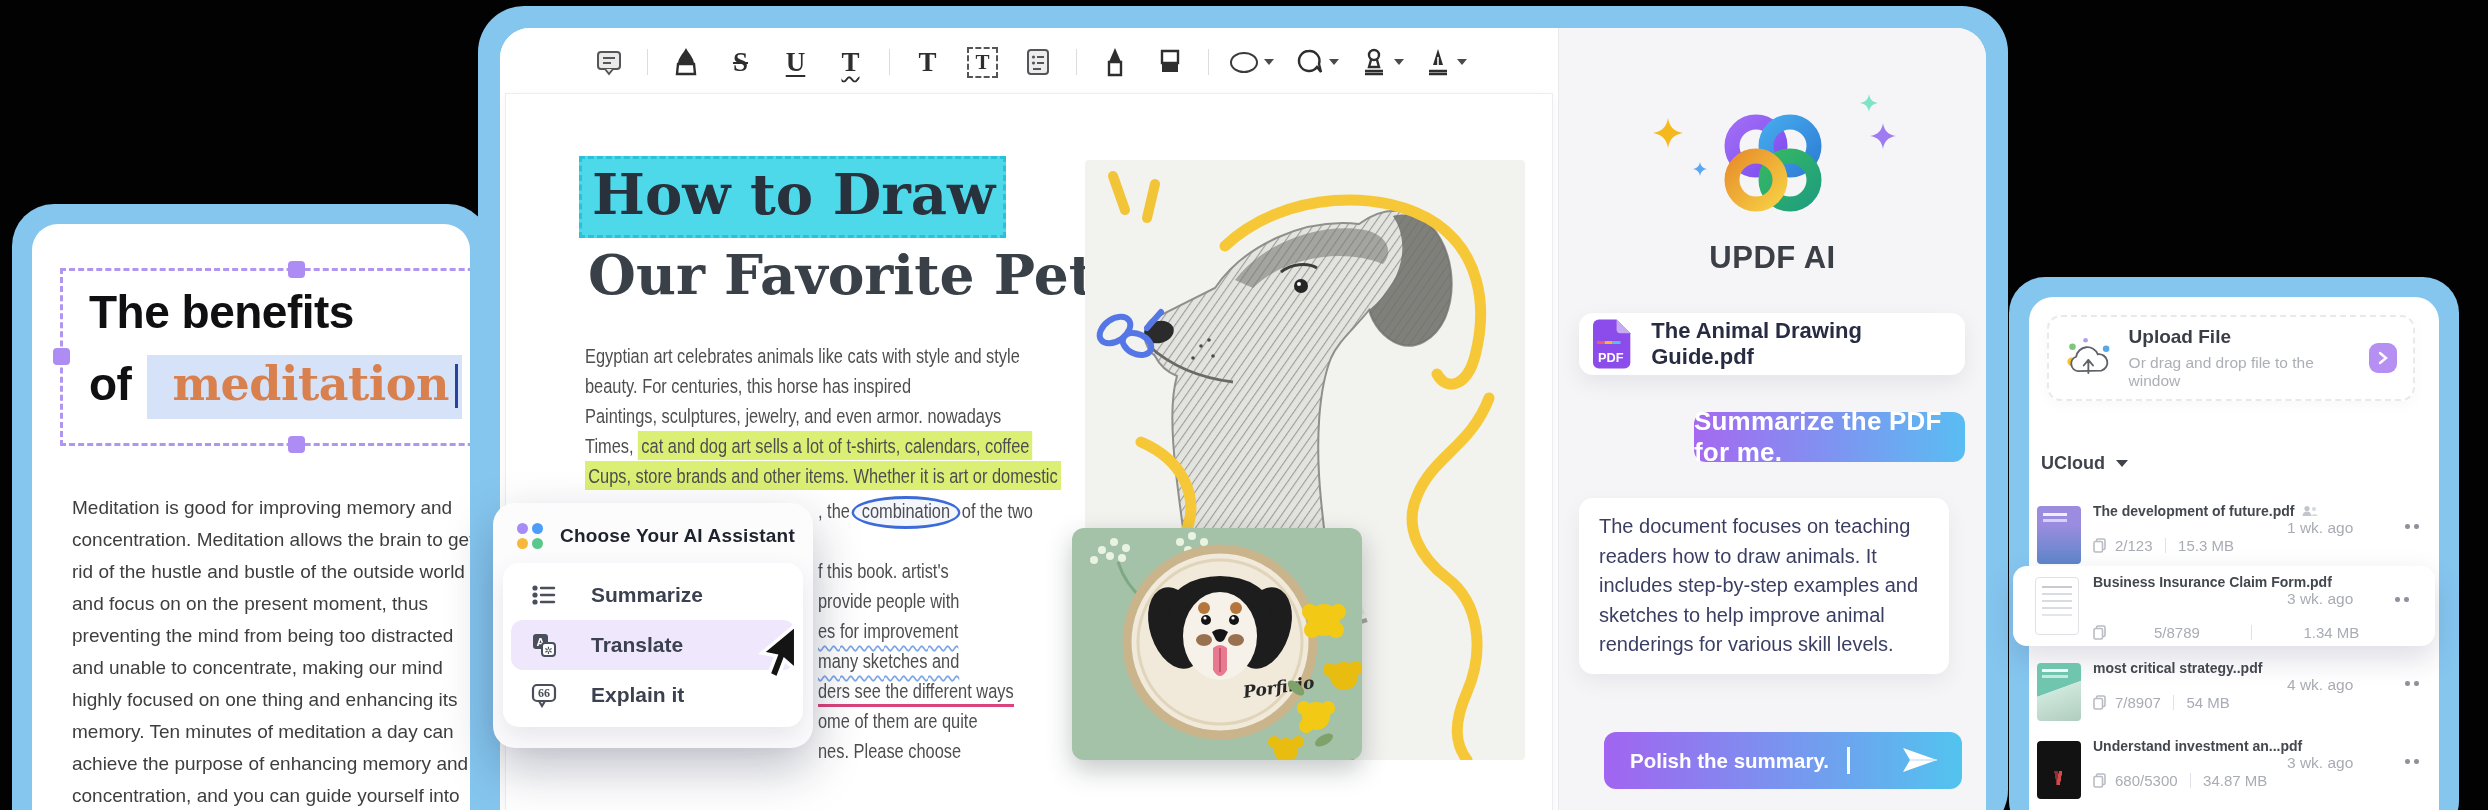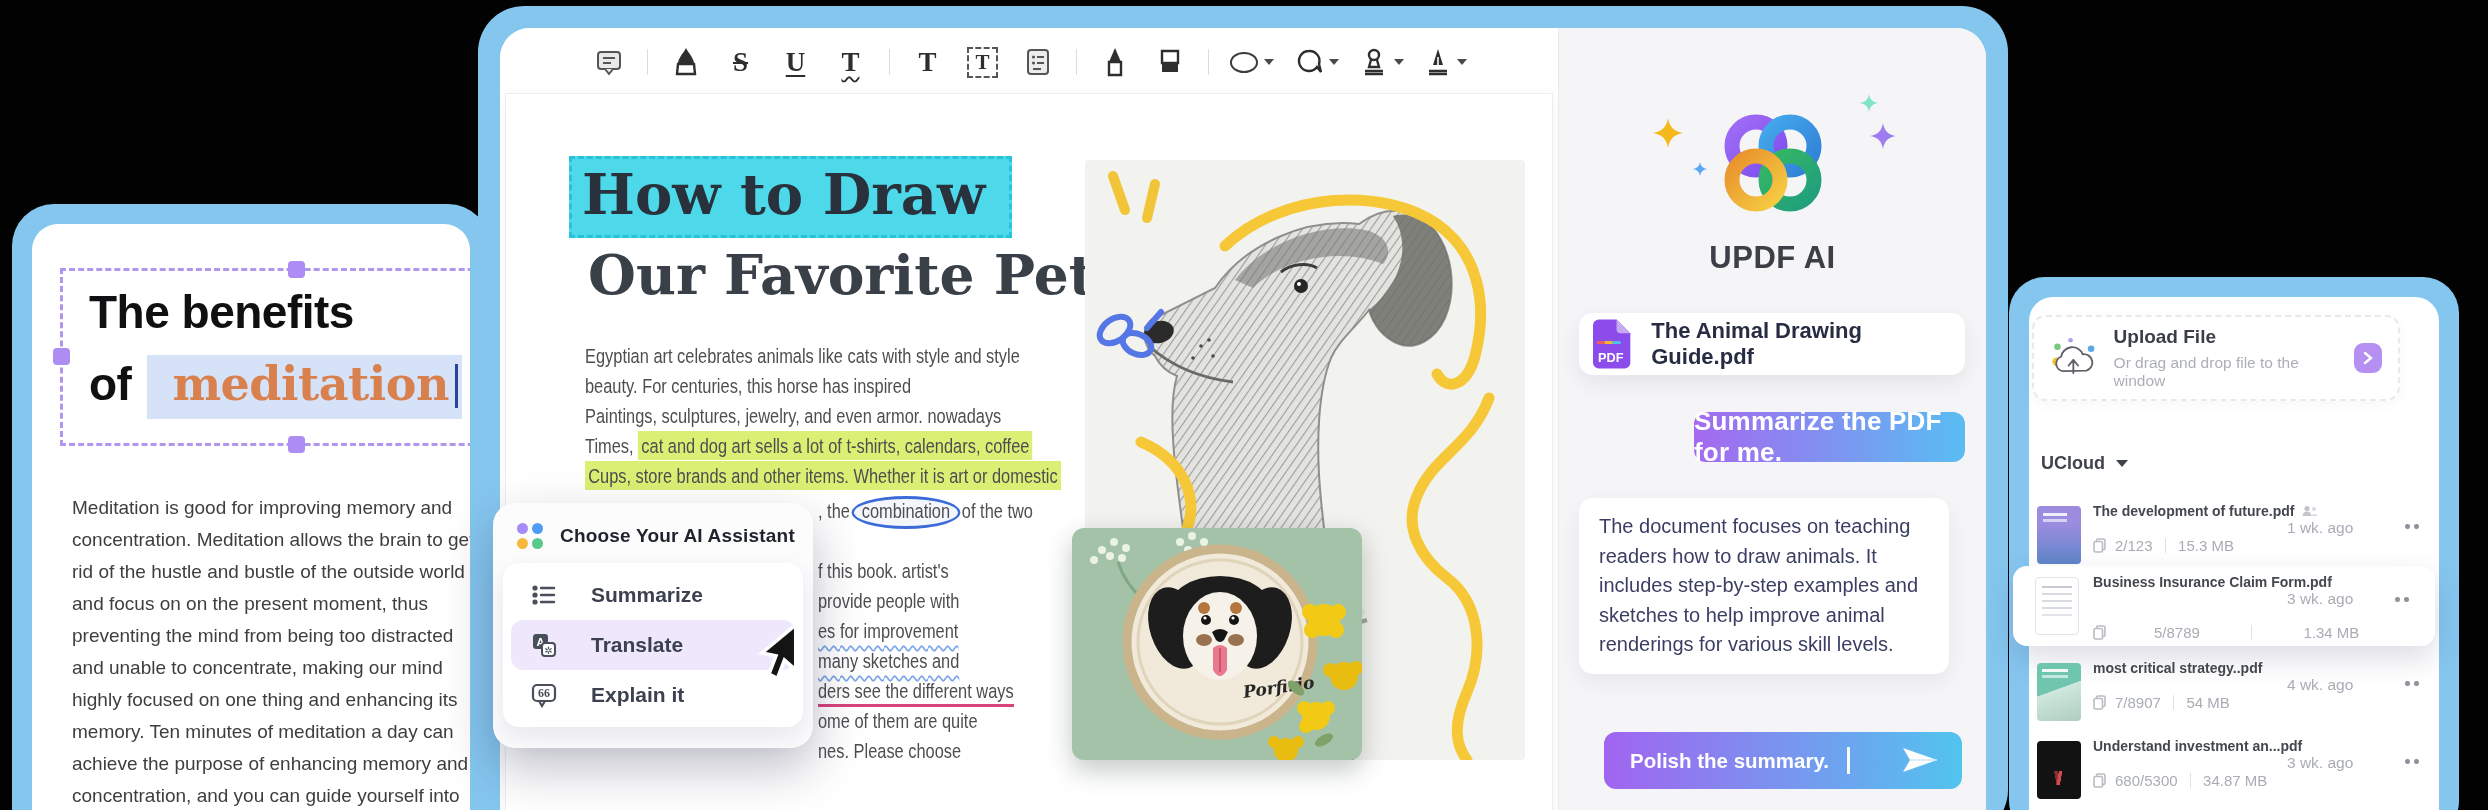--- a/index.html
+++ b/index.html
@@ -46,22 +46,22 @@
   .lt-wavy{text-decoration:underline wavy;text-decoration-thickness:1.5px;text-underline-offset:5px;}
   .tb-boxed{border:2px dashed #555;padding:1px 6px;font-size:21px;}
   .tdiv{width:1px;height:26px;background:#DCDCDE;}
   .caret-dn{width:0;height:0;border-left:5px solid transparent;border-right:5px solid transparent;
             border-top:6px solid #4a4a4a;margin-left:6px;}
   .oval{width:28px;height:21px;border:2.4px solid #3b3b3b;border-radius:50%;}
 
   
   .page{position:absolute;left:6px;top:66px;width:1046px;height:780px;background:#fff;
         box-shadow:0 0 0 1px #EDEDEF,0 3px 14px rgba(0,0,0,.05);}
-  .doc-title-box{position:absolute;left:63px;top:62px;background:#4ED9EA;border:3px dashed #29C3D9;
-                 padding:2px 24px 8px 10px;}
+  .doc-title-box{position:absolute;left:73px;top:62px;background:#4ED9EA;border:3px dashed #29C3D9;
+                 padding:2px 8px 8px 10px;}
   .doc-title{font-family:"DejaVu Serif",serif;font-weight:700;font-size:56px;color:#29323C;white-space:nowrap;}
   .doc-subtitle{position:absolute;left:82px;top:148px;font-family:"DejaVu Serif",serif;font-weight:700;
                 font-size:55px;color:#3A4048;white-space:nowrap;}
   .ln{position:absolute;left:79px;white-space:nowrap;font-size:20.5px;color:#4E4E50;
       transform:scaleX(.80);transform-origin:0 50%;}
   .hl{background:#DBEF74;padding:3px 4px;}
   .circled{display:inline-block;border:3px solid #3C6BD8;border-radius:50%;padding:0 10px 3px;margin:0 -4px;background:rgba(100,140,230,.08);}
   .frag{left:312px;}
   .u-wavy{text-decoration:underline wavy #7CA6E8;text-decoration-thickness:2px;text-underline-offset:7px;}
   .u-red{border-bottom:3.5px solid #D9447C;padding-bottom:2px;}
@@ -105,21 +105,21 @@
            font-weight:500;color:#3A3E63;}
   .polish{position:absolute;left:45px;top:704px;width:358px;height:57px;border-radius:12px;
           background:linear-gradient(90deg,#A164F0,#52C4EE);display:flex;align-items:center;padding-left:26px;}
   .polish-text{color:#fff;font-size:20.5px;font-weight:700;}
   .pcaret{width:3px;height:27px;background:rgba(255,255,255,.95);margin-left:18px;}
   .send{position:absolute;right:24px;top:15px;width:36px;height:26px;}
 
   
   .win-right{left:2009px;top:277px;width:450px;height:560px;border-radius:36px;}
   .card-right{left:20px;top:20px;width:410px;height:540px;border-radius:24px;overflow:visible;}
-  .upload-card{position:absolute;left:3px;top:18px;width:368px;height:86px;border:2px dashed #E9E9EC;
+  .upload-card{position:absolute;left:18px;top:18px;width:368px;height:86px;border:2px dashed #E9E9EC;
                border-radius:14px;background:#fff;display:flex;align-items:center;padding:0 16px;gap:15px;
                box-shadow:0 4px 14px rgba(0,0,0,.03);}
   .up-t1{font-size:19px;font-weight:700;color:#3A3E46;}
   .up-t2{font-size:15.5px;color:#ACAFB6;margin-top:6px;}
   .chev-btn{margin-left:auto;width:30px;height:30px;border-radius:9px;background:#B68FF3;
             display:flex;align-items:center;justify-content:center;}
   .ucloud{position:absolute;left:12px;top:156px;display:flex;align-items:center;gap:11px;}
   .ucloud-label{font-size:18px;font-weight:700;color:#3F434B;}
   .tri-dn{width:0;height:0;border-left:6px solid transparent;border-right:6px solid transparent;
           border-top:7px solid #3F434B;}

